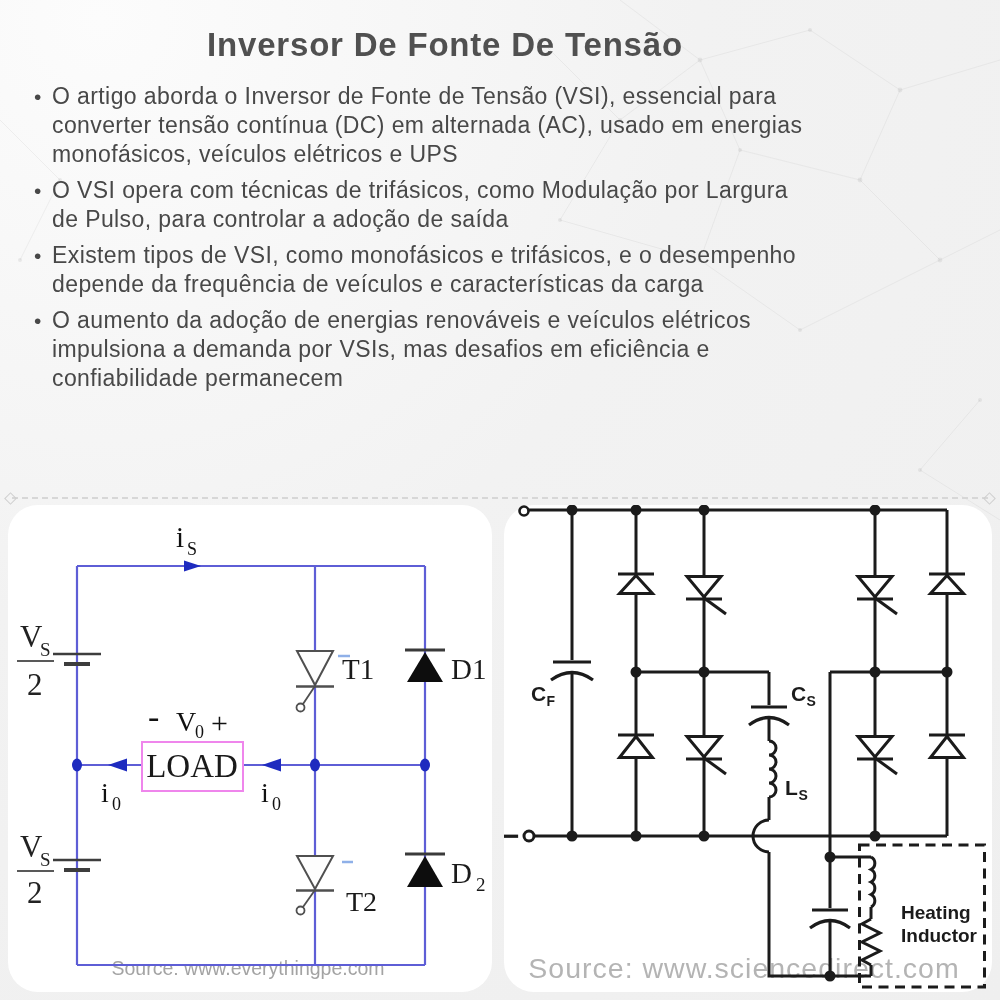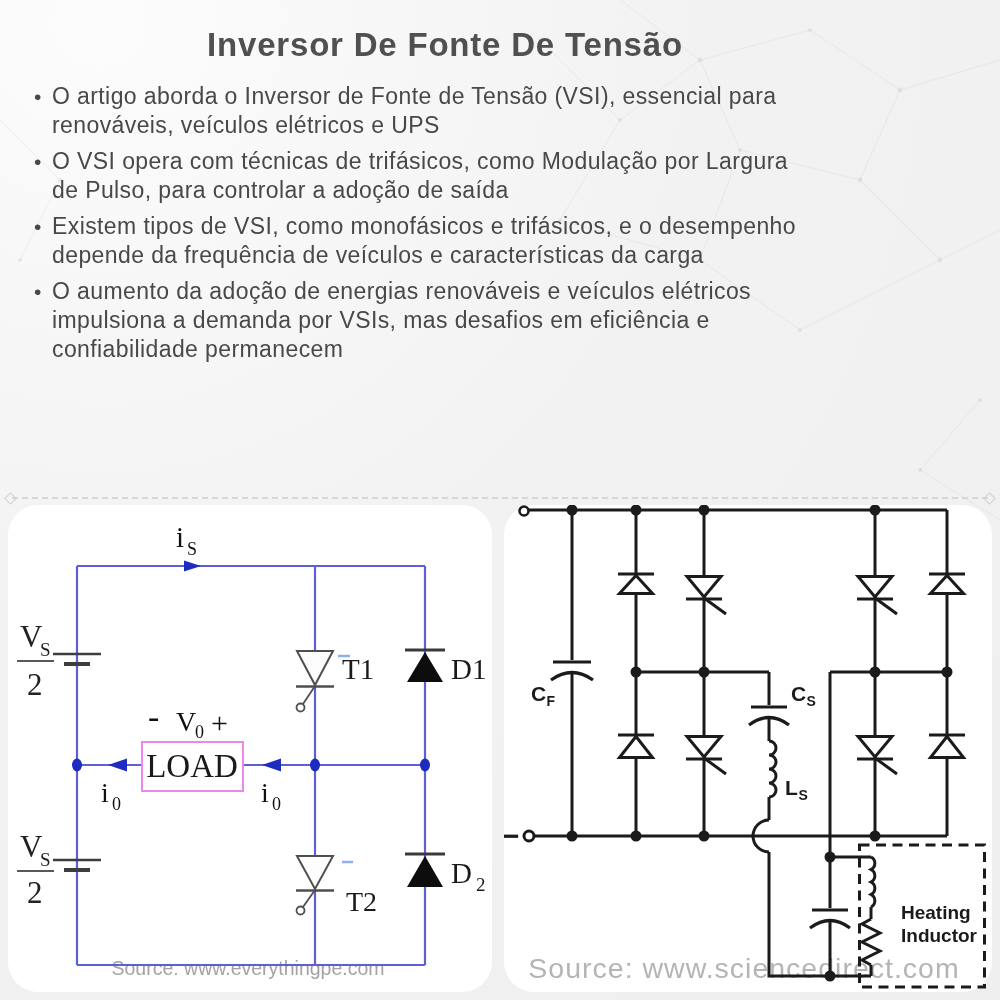--- a/index.html
+++ b/index.html
@@ -67,21 +67,22 @@
     </g>
   </svg>
 
   <h1 class="title">Inversor De Fonte De Tensão</h1>
 
   <div class="bullets">
     <div class="bullet">
       <span class="marker">•</span>
       <div>
         <div>O artigo aborda o Inversor de Fonte de Tensão (VSI), essencial para</div>
-        <div>renováveis, veículos elétricos e UPS</div>
+        <div>converter tensão contínua (DC) em alternada (AC), usado em energias</div>
+        <div>monofásicos, veículos elétricos e UPS</div>
       </div>
     </div>
     <div class="bullet">
       <span class="marker">•</span>
       <div>
         <div>O VSI opera com técnicas de trifásicos, como Modulação por Largura</div>
         <div>de Pulso, para controlar a adoção de saída</div>
       </div>
     </div>
     <div class="bullet">

